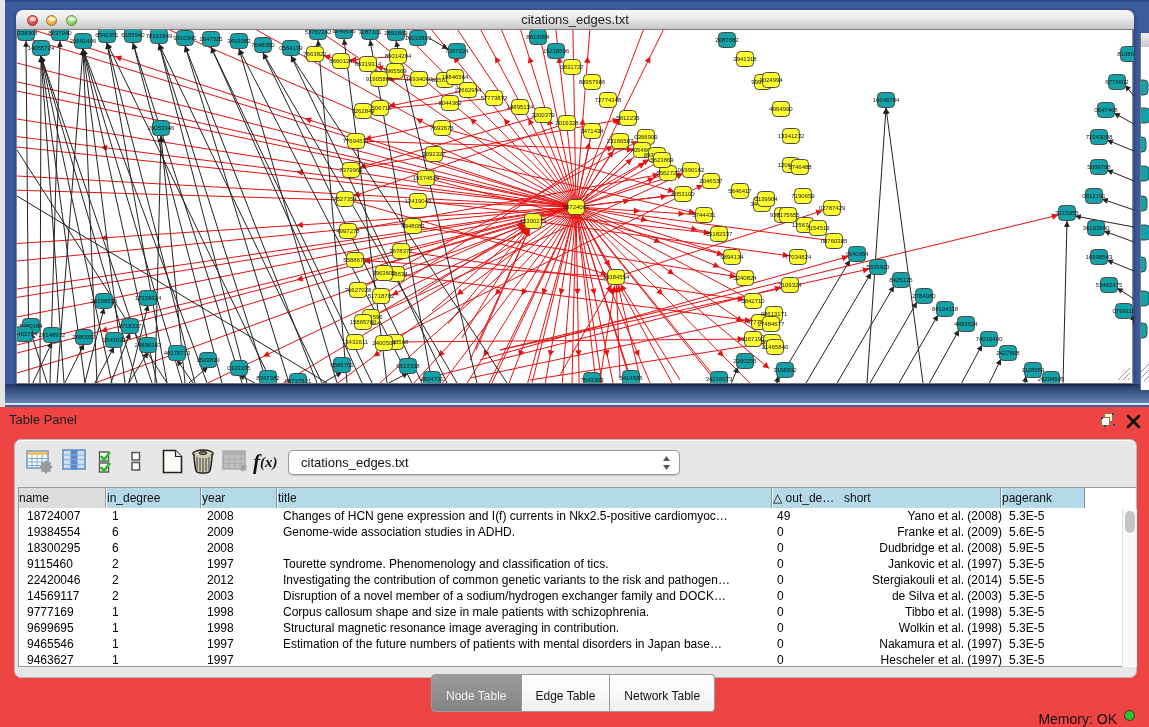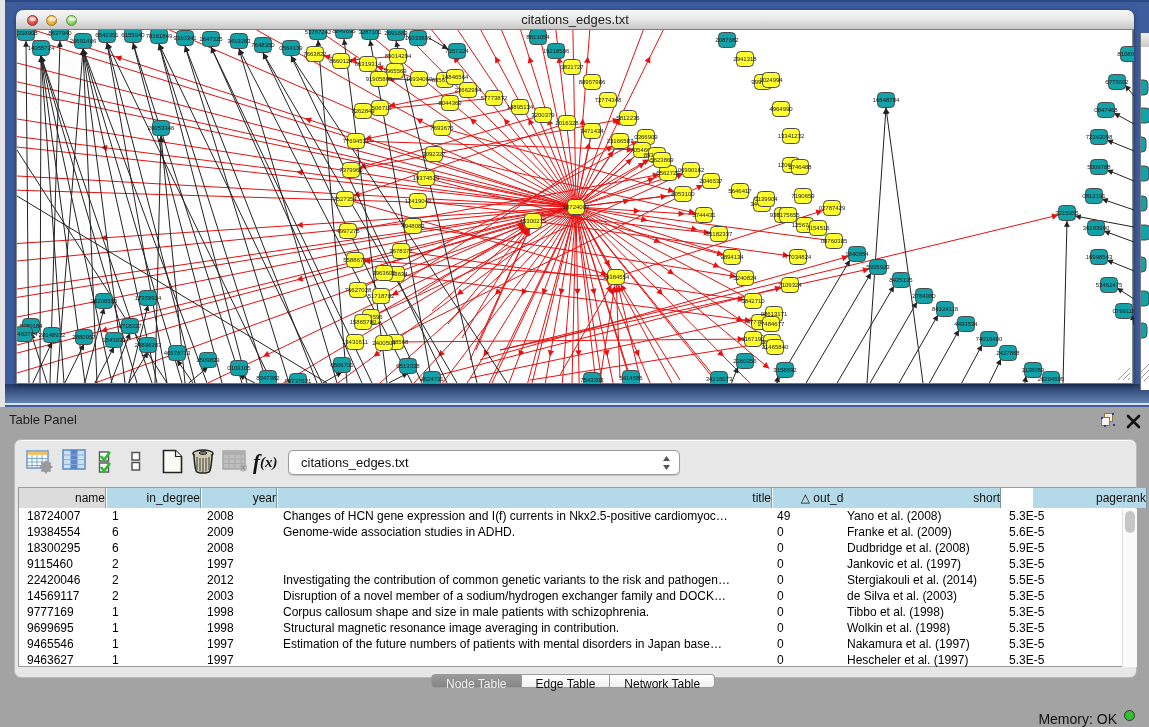--- a/index.html
+++ b/index.html
@@ -7,38 +7,38 @@
 .band{position:absolute;left:0;top:384px;width:1149px;height:21px;background:linear-gradient(#1f3866,#6383b2);border-bottom:2px solid #dde2e9}
 .lstrip{position:absolute;left:0;top:0;width:5px;height:407px;background:#e4e4e4}
 .win{position:absolute;left:16px;top:10px;width:1118px;height:374px;border-radius:7px 7px 0 0;box-shadow:0 1px 4px rgba(0,0,0,.45)}
 .tbar{position:absolute;left:0;top:0;width:100%;height:20px;border-radius:7px 7px 0 0;background:linear-gradient(#f7f7f7,#e9e9e9 45%,#c7c7c7);border-bottom:1px solid #7e7e7e}
 .tl{position:absolute;top:4.5px;width:11px;height:11px;border-radius:50%}
 .tl i{position:absolute;left:2.2px;top:1px;width:6.5px;height:4px;border-radius:50%;background:rgba(255,255,255,.65)}
 .title{position:absolute;top:2px;width:100%;text-align:center;font-size:13px;color:#222}
 .canvas{position:absolute;left:0;top:20px;width:1117px;height:354px;background:#fff;border-left:1px solid #888;border-right:1px solid #888;border-bottom:1px solid #777}
 .rsliver{position:absolute;left:1140px;top:33px;width:9px;height:357px;background:#fff;border-left:1px solid #777}
 .rsliver .tb2{position:absolute;left:0;top:0;width:100%;height:14px;background:linear-gradient(#f2f2f2,#c9c9c9)}
-.panel{position:absolute;left:0;top:407px;width:1149px;height:320px;background:#a3a3a3}
+.panel{position:absolute;left:0;top:407px;width:1149px;height:320px;background:#ef4444}
 .ptitle{position:absolute;left:9px;top:5px;font-size:13px;color:#1d1d1d}
 .inpanel{position:absolute;left:14px;top:32px;width:1123px;height:239px;background:#e7e7e7;border:1px solid #b9b9b9;border-radius:7px;box-shadow:inset 0 1px 0 #fafafa}
 .ddown{position:absolute;left:273px;top:10px;width:392px;height:25px;background:#fff;border:1px solid #9a9a9a;border-radius:5px;box-shadow:0 1px 1px rgba(0,0,0,.15);font-size:13px;color:#111;line-height:23px;padding-left:12px}
 .tablewrap{position:absolute;left:3px;top:47px;width:1118px;height:180px;background:#fff;border:1px solid #9a9a9a;border-right:none}
 .thead{position:absolute;left:0;top:0;height:20px;font-size:12px;color:#111}
-.th{position:absolute;top:0;height:20px;background:#b4d9e9;border-right:1px solid #7d97a2;text-align:right;line-height:20px}
+.th{position:absolute;top:0;height:20px;background:#b4d9e9;border-right:1px solid #7d97a2;text-align:left;line-height:20px}
 .tabs{position:absolute;left:431px;top:267px;height:20px;font-size:12px;color:#111}
-.seg{float:left;height:14px;line-height:19px;padding:0 14px;background:linear-gradient(#fff,#f0f0f0);border:1px solid #9a9a9a;border-left:none}
+.seg{float:left;height:38px;line-height:19px;padding:12px 14px;background:linear-gradient(#fff,#f0f0f0);border:1px solid #9a9a9a;border-left:none}
 .seg.first{border-left:1px solid #9a9a9a;border-radius:4px 0 0 4px}
 .seg.last{border-radius:0 4px 4px 0}
 .seg.sel{background:linear-gradient(#9a9a9a,#858585);color:#efefef}
 .mem{position:absolute;right:32px;top:304px;font-size:14px;color:#111}
 .memdot{position:absolute;right:14px;top:303px;width:11px;height:11px;border-radius:50%;background:#2fc12f;border:1.5px solid #333}
 .row{position:absolute;left:0;width:1090px;height:16px;font-size:12px;color:#000;white-space:nowrap}
 .c0{position:absolute;left:8px}.c1{position:absolute;left:93px}.c2{position:absolute;left:188px}
 .c3{position:absolute;left:264px}.c4{position:absolute;left:758px}
-.c5{position:absolute;left:828px;width:155px;text-align:left}.c6{position:absolute;left:990px}
+.c5{position:absolute;left:828px;width:155px;text-align:right}.c6{position:absolute;left:990px}
 </style></head><body>
 <div class="desk"></div>
 <div class="band"></div>
 <div class="lstrip"></div>
 <div class="panel">
   <div class="ptitle">Table Panel</div>
   <svg style="position:absolute;left:1101px;top:6px" width="15" height="15" viewBox="0 0 15 15">
     <rect x="3.5" y="0.5" width="8" height="8" fill="#f5f0da" stroke="#8a7a3a"></rect>
     <rect x="0.5" y="4.5" width="8" height="8" fill="#f7f7ef" stroke="#8a7a3a"></rect>
     <rect x="0" y="4" width="2" height="2" fill="#27408b"></rect>
@@ -114,21 +114,21 @@
       </svg>
     </div>
     <div class="tablewrap">
       <div class="thead">
         <div class="th" style="left:0;width:87px;background:#dcdcdc;border-right:1px solid #9a9a9a">name</div>
         <div class="th" style="left:88px;width:94px">in_degree</div>
         <div class="th" style="left:183px;width:75px">year</div>
         <div class="th" style="left:259px;width:494px">title</div>
         <div class="th" style="left:754px;width:90px">△ out_de…</div>
         <div class="th" style="left:825px;width:157px">short</div>
-        <div class="th" style="left:1014px;width:114px">pagerank</div>
+        <div class="th" style="left:983px;width:83px">pagerank</div>
       </div>
       <div class="row" style="top:21px">
           <span class="c0">18724007</span>
           <span class="c1">1</span>
           <span class="c2">2008</span>
           <span class="c3">Changes of HCN gene expression and I(f) currents in Nkx2.5-positive cardiomyoc…</span>
           <span class="c4">49</span>
           <span class="c5">Yano et al. (2008)</span>
           <span class="c6">5.3E-5</span>
         </div>
@@ -146,20 +146,21 @@
           <span class="c1">6</span>
           <span class="c2">2008</span>
           <span class="c4">0</span>
           <span class="c5">Dudbridge et al. (2008)</span>
           <span class="c6">5.9E-5</span>
         </div>
 <div class="row" style="top:69px">
           <span class="c0">9115460</span>
           <span class="c1">2</span>
           <span class="c2">1997</span>
+          <span class="c3">Tourette syndrome. Phenomenology and classification of tics.</span>
           <span class="c4">0</span>
           <span class="c5">Jankovic et al. (1997)</span>
           <span class="c6">5.3E-5</span>
         </div>
 <div class="row" style="top:85px">
           <span class="c0">22420046</span>
           <span class="c1">2</span>
           <span class="c2">2012</span>
           <span class="c3">Investigating the contribution of common genetic variants to the risk and pathogen…</span>
           <span class="c4">0</span>

